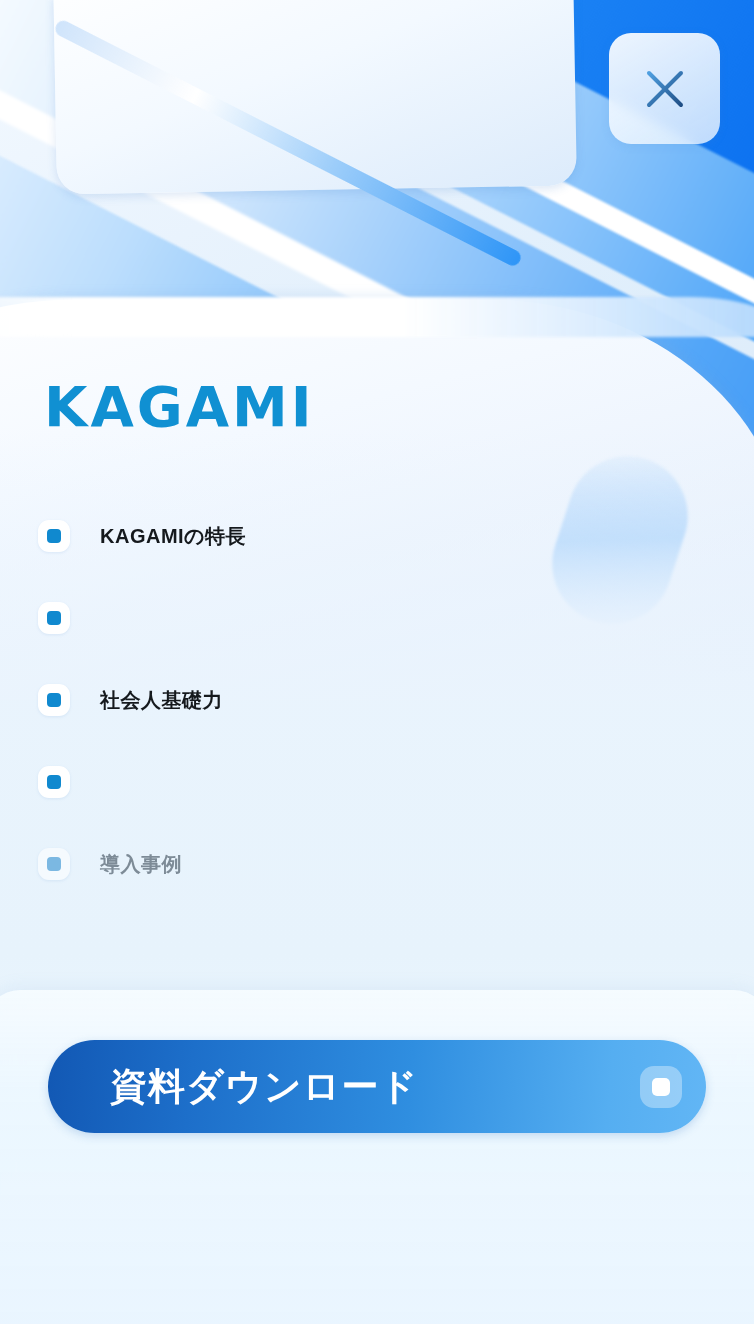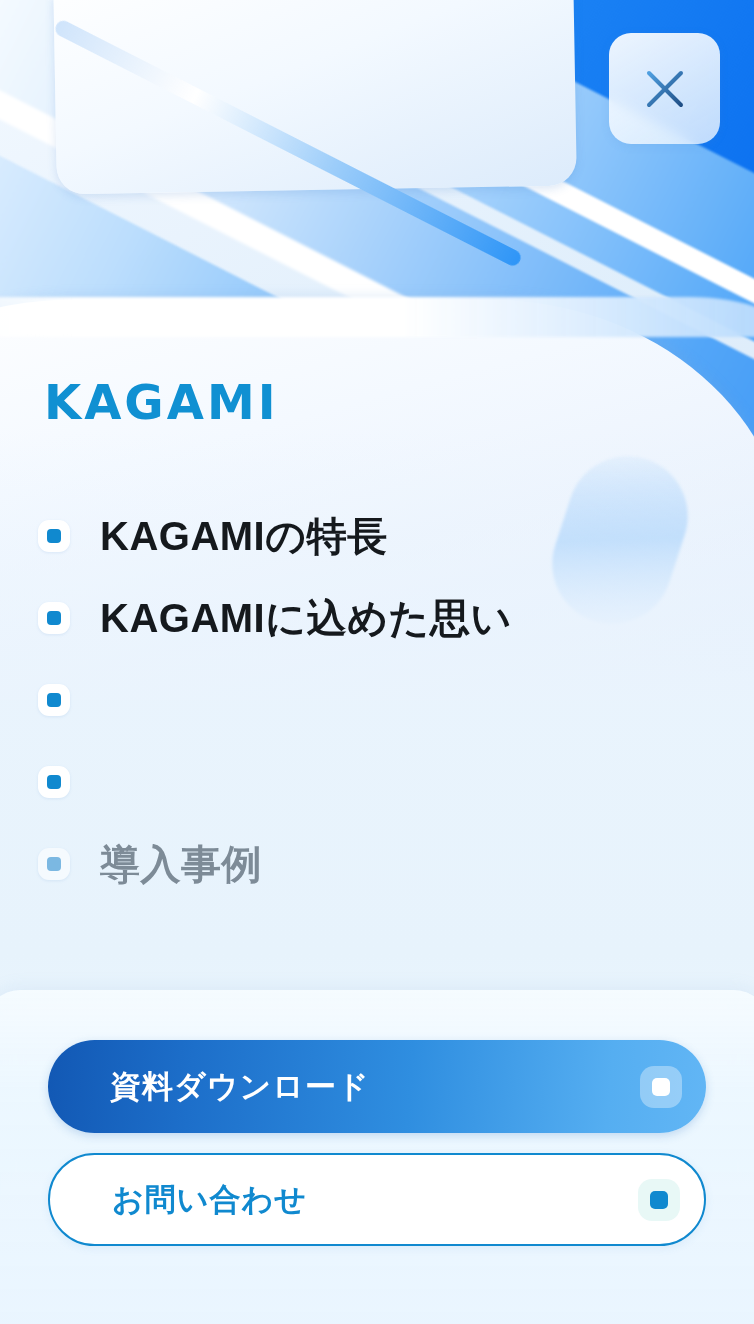--- a/index.html
+++ b/index.html
@@ -152,21 +152,21 @@
     backdrop-filter:blur(6px);
     border:none; cursor:pointer;
     display:flex; align-items:center; justify-content:center;
     box-shadow:0 2px 10px rgba(70,130,200,.12);
   }
   .close-btn svg{ width:44px; height:44px; display:block; }
 
   
   .logo{
     position:absolute; left:44px; top:374px;
-    font-size:48px; font-weight:700; letter-spacing:3px;
+    font-size:56px; font-weight:700; letter-spacing:3px;
     color:#1090d2;
     font-family:"DejaVu Sans","Liberation Sans",sans-serif;
   }
 
   
   .nav{ position:absolute; left:0; top:495px; width:754px; }
   .nav-item{
     display:flex; align-items:center;
     height:82px; padding-left:38px;
     cursor:pointer;
@@ -177,21 +177,21 @@
     display:flex; align-items:center; justify-content:center;
     flex:0 0 auto;
     box-shadow:0 1px 3px rgba(120,165,215,.18);
   }
   .bullet i{
     display:block; width:14px; height:14px; border-radius:4px;
     background:#1089cf;
   }
   .nav-label{
     margin-left:30px;
-    font-size:40px; font-weight:700; color:#15191d;
+    font-size:20px; font-weight:700; color:#15191d;
     letter-spacing:.5px;
     white-space:nowrap;
   }
   .nav-item.dim .bullet{ background:rgba(255,255,255,.55); }
   .nav-item.dim .bullet i{ background:#7bb8e2; }
   .nav-item.dim .nav-label{ color:#7d8b97; }
 
   
   .sheet{
     position:absolute; left:-14px; right:-14px; bottom:0;
@@ -219,21 +219,21 @@
     background:linear-gradient(95deg,#1258b4 0%,#1d6fca 22%,#2f8ee0 55%,#55aef1 85%,#62b6f5 100%);
     box-shadow:0 3px 10px rgba(40,110,190,.22);
   }
   .cta-secondary{
     margin-top:20px;
     background:#ffffff;
     border:2px solid #1089cf;
     box-shadow:0 2px 8px rgba(80,150,210,.12);
   }
   .cta-label{
-    font-size:31px; font-weight:700; letter-spacing:1px;
+    font-size:37px; font-weight:700; letter-spacing:1px;
     text-align:left; flex:1 1 auto;
   }
   .cta-primary .cta-label{ color:#ffffff; }
   .cta-secondary .cta-label{ color:#1089cf; }
 
   .cta-badge{
     width:42px; height:42px; border-radius:14px;
     display:flex; align-items:center; justify-content:center;
     flex:0 0 auto;
   }
@@ -291,26 +291,26 @@
     <div class="nav-item">
       <span class="bullet">
           <i></i>
         </span>
       <span class="nav-label">KAGAMIの特長</span>
     </div>
     <div class="nav-item">
       <span class="bullet">
           <i></i>
         </span>
-      <span class="nav-label">KAGAMIに込めた思い</span>
     </div>
     <div class="nav-item">
       <span class="bullet">
           <i></i>
         </span>
+      <span class="nav-label">社会人基礎力</span>
     </div>
     <div class="nav-item">
       <span class="bullet">
           <i></i>
         </span>
     </div>
     <div class="nav-item dim">
       <span class="bullet">
           <i></i>
         </span>
@@ -319,22 +319,16 @@
   </nav>
 
   <div class="sheet">
     <div class="cta-wrap">
       <button class="cta cta-primary">
         <span class="cta-label">資料ダウンロード</span>
         <span class="cta-badge">
             <i></i>
           </span>
       </button>
-      <button class="cta cta-secondary">
-        <span class="cta-label">お問い合わせ</span>
-        <span class="cta-badge">
-            <i></i>
-          </span>
-      </button>
     </div>
   </div>
 
 </div>
 
 </body></html>

